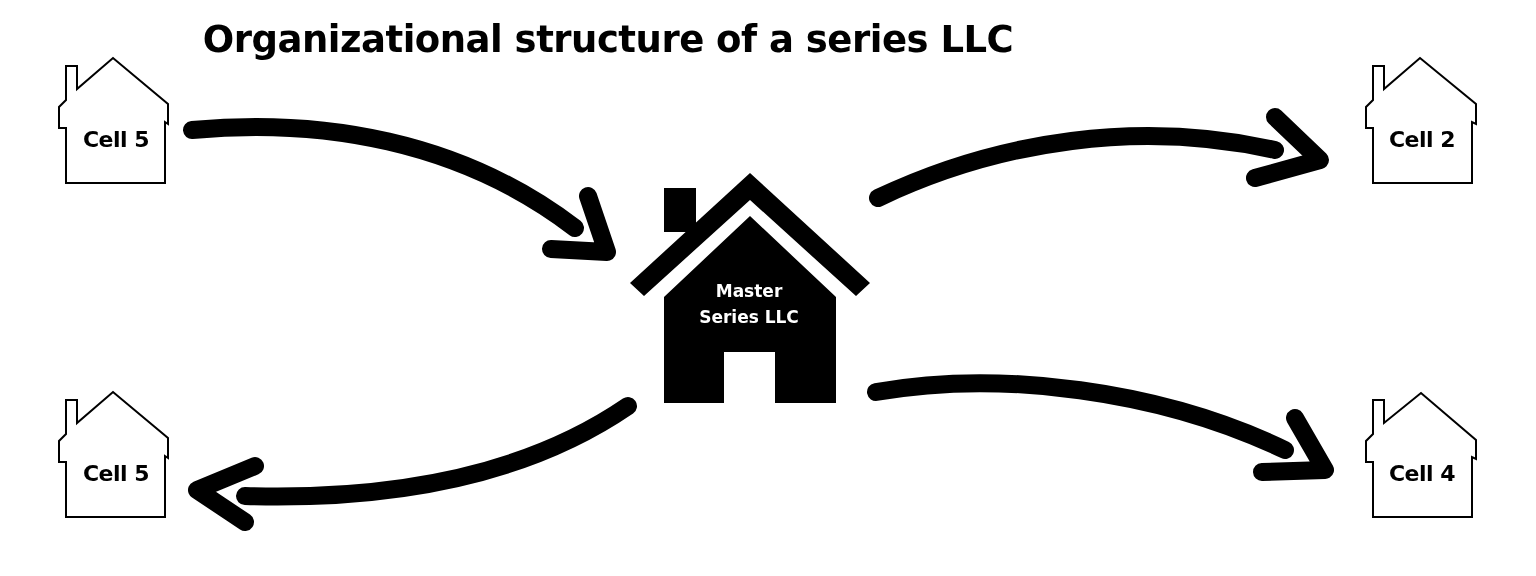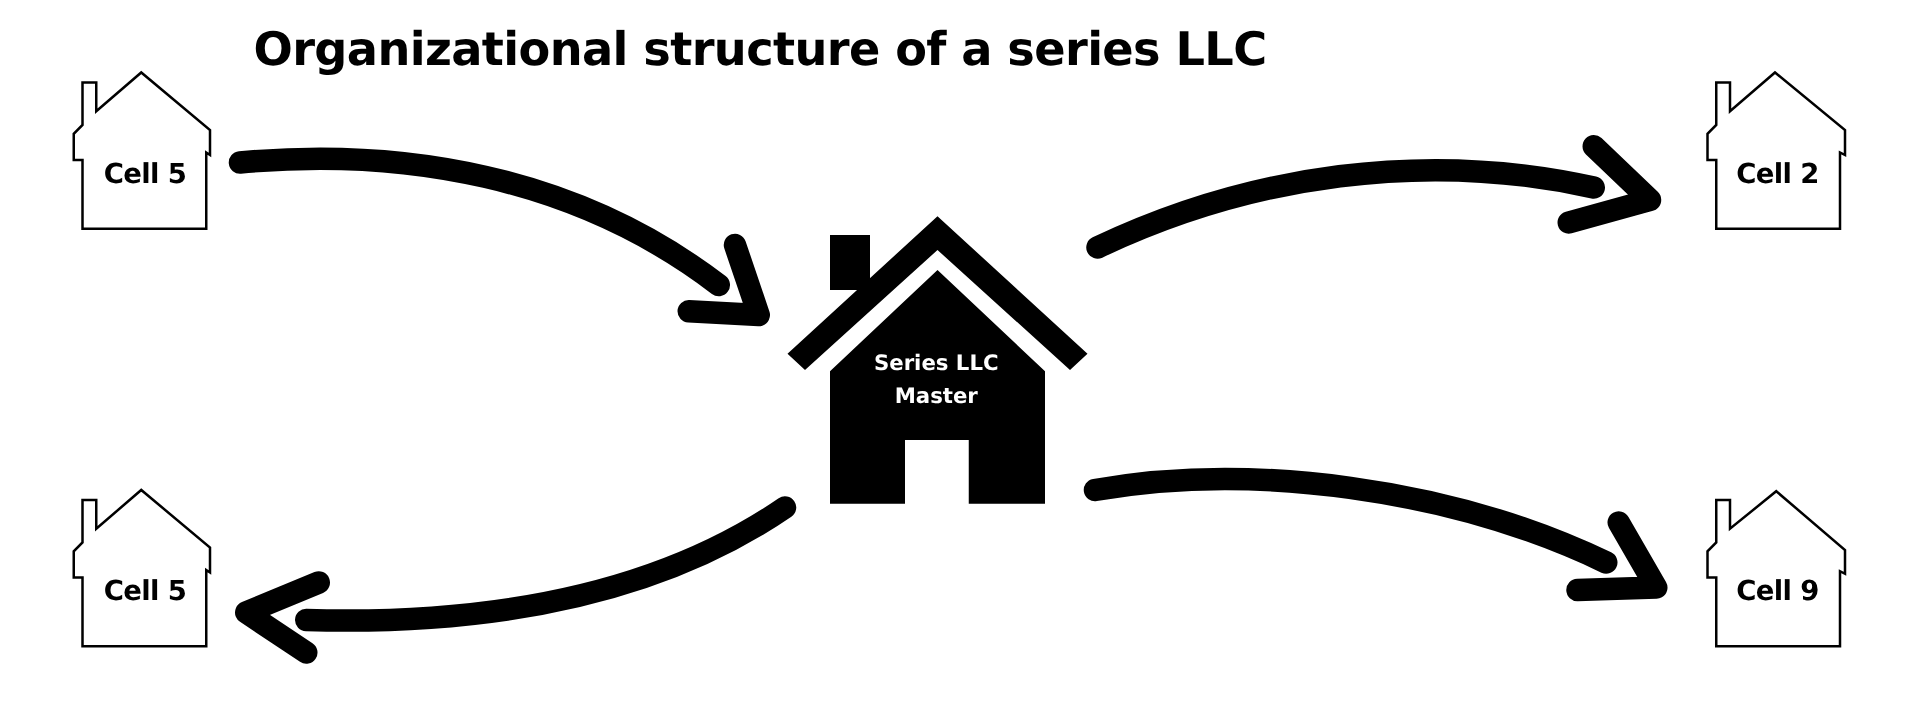--- a/index.html
+++ b/index.html
@@ -66,18 +66,18 @@
     <g>
       <path d="M876,392 C1000,370 1160,390 1285,450"></path>
       <path d="M1295,418 L1325,470 L1262,472"></path>
     </g>
   </g>
 </svg>
 
 <div class="cell-label" style="left:66px; top:127px;">Cell 5</div>
 <div class="cell-label" style="left:1372px; top:127px;text-align:center;">Cell 2</div>
 <div class="cell-label" style="left:66px; top:461px;">Cell 5</div>
-<div class="cell-label" style="left:1372px; top:461px;">Cell 9</div>
+<div class="cell-label" style="left:1372px; top:461px;">Cell 4</div>
 
 <div class="master-label">
+  <div>Master</div>
   <div>Series LLC</div>
-  <div>Master</div>
 </div>
 
 </body></html>

